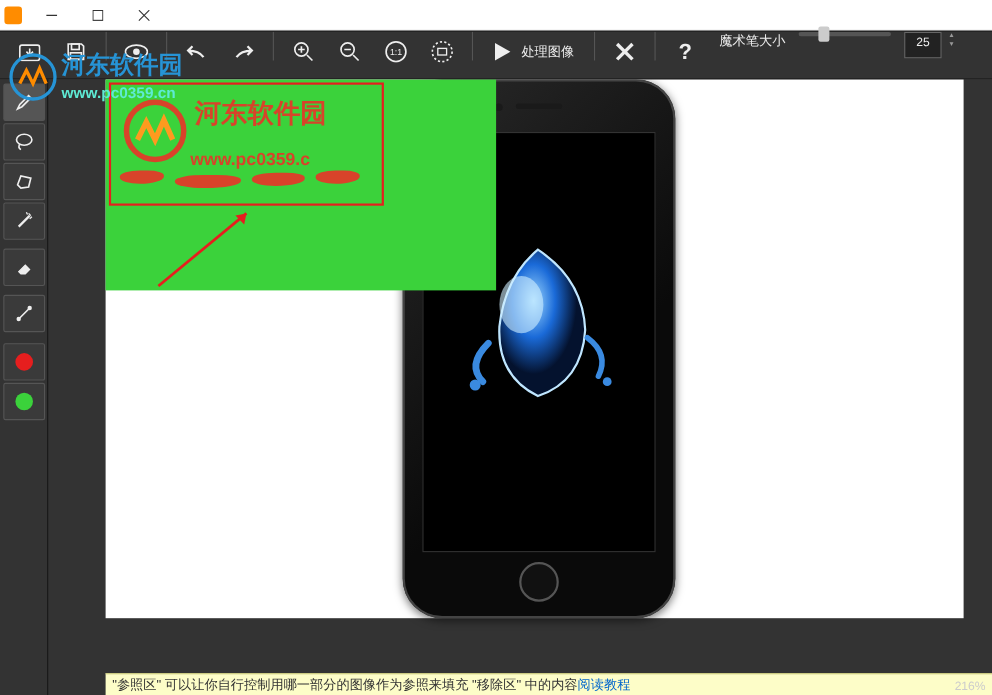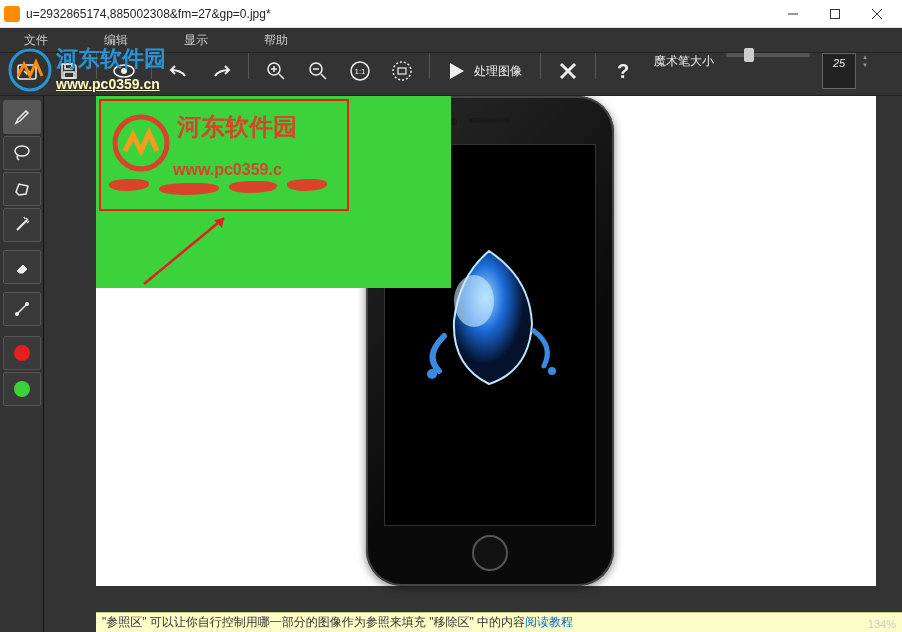--- a/index.html
+++ b/index.html
@@ -15,21 +15,21 @@
 .menubar { height: 24px; background: #333; display: flex; align-items: center; padding-left: 16px; gap: 40px; }
 .menubar-item { color: #ccc; cursor: pointer; padding: 2px 8px; }
 
 .toolbar { height: 44px; background: #333; border-top: 1px solid #222; border-bottom: 1px solid #222; display: flex; padding: 0 8px; gap: 4px; }
 .tool-btn { width: 38px; height: 36px; display: flex; align-items: center; justify-content: center; color: #eee; cursor: pointer; border-radius: 2px; }
 .sep { width: 1px; height: 26px; background: #555; margin: 0 4px; }
 .tool-label { color: #eee; margin: 0 8px; white-space: nowrap; font-family: Liberation Mono, monospace; }
 .play-btn { display: flex; align-items: center; gap: 8px; padding: 0 10px; height: 36px; color: #eee; cursor: pointer; }
 .slider-track { width: 84px; height: 4px; background: #555; position: relative; border-radius: 2px; }
 .slider-thumb { width: 10px; height: 14px; background: #ccc; position: absolute; left: 18px; top: -5px; border-radius: 2px; }
-.slider-value { width: 34px; height: 36px; background: #222; border: 1px solid #666; color: #eee; text-align: center; margin-left: 8px; font-size: 11px; line-height: 18px; font-style: italic; }
+.slider-value { width: 34px; height: 24px; background: #222; border: 1px solid #666; color: #eee; text-align: center; margin-left: 8px; font-size: 11px; line-height: 18px; }
 .slider-arrows { display: flex; flex-direction: column; margin-left: 2px; }
 .slider-arrows span { font-size: 6px; color: #999; line-height: 8px; cursor: pointer; }
 
 .main { flex: 1; display: flex; overflow: hidden; }
 
 .sidebar { width: 44px; background: #333; border-right: 1px solid #111; display: flex; flex-direction: column; padding: 4px 0; gap: 2px; }
 .side-btn { width: 38px; height: 34px; margin: 0 auto; display: flex; align-items: center; justify-content: center; color: #eee; cursor: pointer; border: 1px solid #555; background: #3a3a3a; border-radius: 2px; }
 .side-btn.active { background: #555; }
 .color-dot { width: 16px; height: 16px; border-radius: 50%; }
 .color-red { background: #e61e1e; }
@@ -56,30 +56,29 @@
 .water { position: absolute; left: 308px; top: 130px; width: 170px; height: 180px; }
 
 .statusbar { height: 20px; background: #fdfdc8; border-top: 1px solid #c9c97a; display: flex; align-items: center; padding: 0 6px; font-size: 12px; color: #333; margin-left: 52px; }
 .statusbar a { color: #06c; cursor: pointer; }
 .zoom { position: absolute; right: 6px; bottom: 2px; color: #ccc; font-size: 11px; }
 
 
 .page-wm { position: absolute; left: 2px; top: 14px; width: 200px; height: 58px; z-index: 50; pointer-events: none; }
 .page-wm .c1 { position: absolute; left: 6px; top: 6px; width: 44px; height: 44px; }
 .page-wm .t1 { position: absolute; left: 54px; top: 2px; color: #2694d6; font-size: 22px; font-weight: bold; }
-.page-wm .t2 { position: absolute; left: 54px; top: 34px; color: #fef9c3; font-size: 14px; font-weight: bold; text-decoration: underline; }
+.page-wm .t2 { position: absolute; left: 54px; top: 34px; color: #5eead4; font-size: 14px; font-weight: bold; }
 
 svg { display: block; }
 </style>
 </head>
 <body>
 
 <div class="titlebar">
   <div class="titlebar-icon"></div>
-  <div class="titlebar-title">u=2932865174,885002308&amp;fm=27&amp;gp=0.jpg*</div>
   <div class="titlebar-btn">
       <svg width="10" height="10">
         <line x1="0" y1="5" x2="10" y2="5" stroke="#333" stroke-width="1"></line>
       </svg>
     </div>
   <div class="titlebar-btn">
       <svg width="10" height="10">
         <rect x="0.5" y="0.5" width="9" height="9" fill="none" stroke="#333" stroke-width="1"></rect>
       </svg>
     </div>
@@ -95,26 +94,20 @@
 
   <div class="page-wm">
     <svg class="c1" viewBox="0 0 44 44">
         <circle cx="22" cy="22" r="20" fill="none" stroke="#2694d6" stroke-width="3"></circle>
         <path d="M10 28 L16 16 L22 28 L28 14 L34 28" fill="none" stroke="#ff8c00" stroke-width="3"></path>
       </svg>
     <div class="t1">河东软件园</div>
     <div class="t2">www.pc0359.cn</div>
   </div>
 
-  <div class="menubar">
-    <div class="menubar-item">文件</div>
-    <div class="menubar-item">编辑</div>
-    <div class="menubar-item">显示</div>
-    <div class="menubar-item">帮助</div>
-  </div>
 
   <div class="toolbar">
     <div class="tool-btn">
         <svg width="20" height="18">
           <rect x="1" y="3" width="18" height="14" rx="2" fill="none" stroke="#eee" stroke-width="1.5"></rect>
           <path d="M10 6 L10 12 M7 9 L10 12 L13 9" fill="none" stroke="#eee" stroke-width="1.5"></path>
         </svg>
       </div>
     <div class="tool-btn">
         <svg width="18" height="18">
@@ -292,17 +285,17 @@
             <line x1="12" y1="78" x2="92" y2="12" stroke="#e61e1e" stroke-width="2.5"></line>
             <path d="M92 12 L82 14 L90 22 Z" fill="#e61e1e"></path>
           </svg>
 
         </div>
       </div>
       <div class="statusbar">
         <span>"参照区" 可以让你自行控制用哪一部分的图像作为参照来填充 "移除区" 中的内容</span>
         <a>阅读教程</a>
       </div>
-      <div class="zoom">134%</div>
+      <div class="zoom">216%</div>
     </div>
   </div>
 
 </div>
 
 </body></html>

